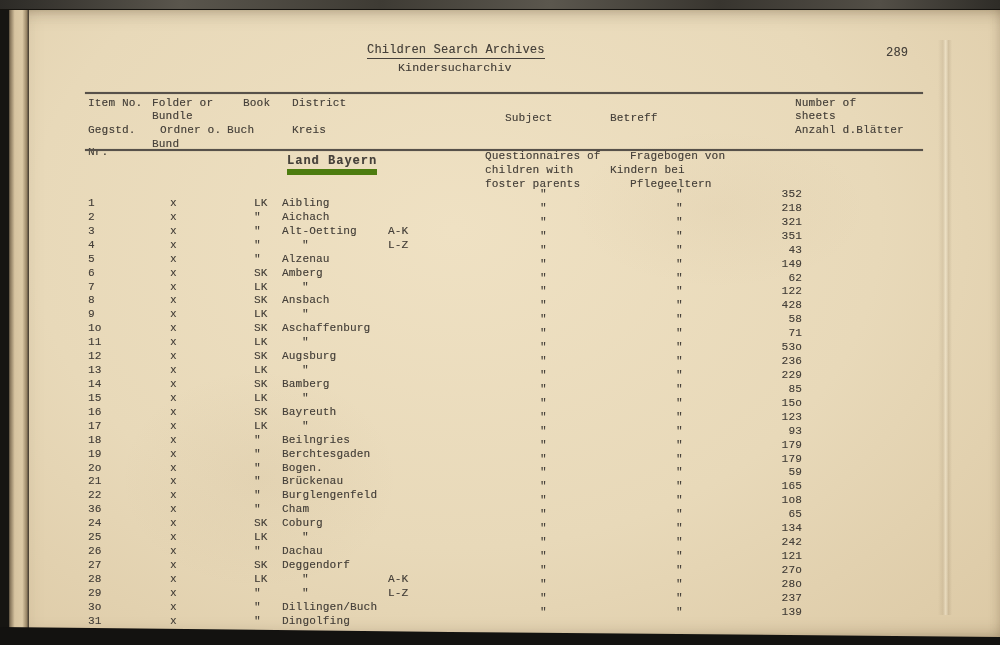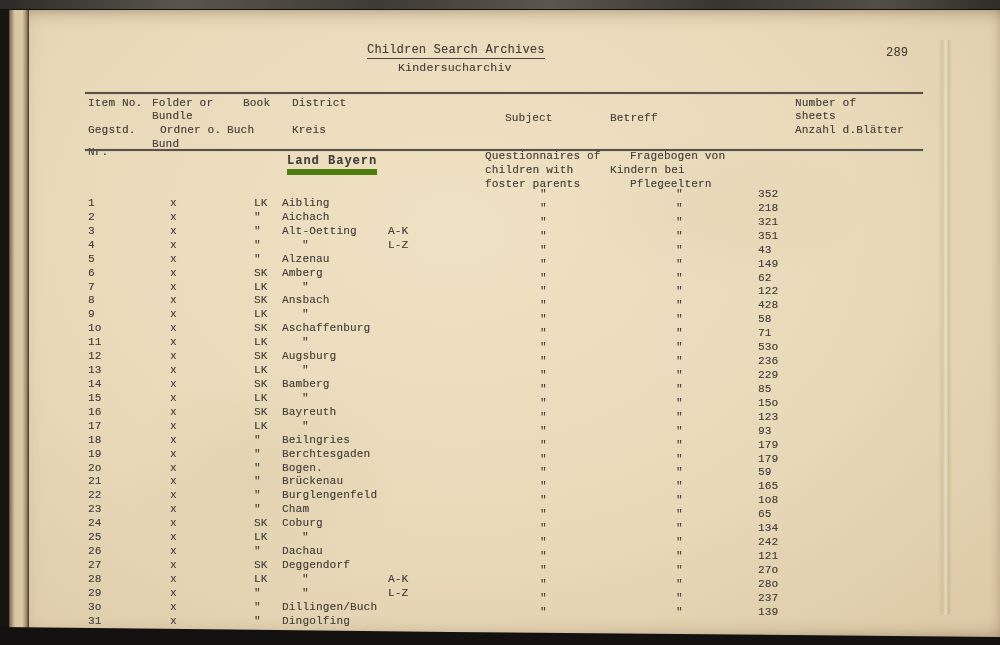--- a/index.html
+++ b/index.html
@@ -56,21 +56,21 @@
   .c{position:absolute;top:0;font-size:11px;line-height:13px;letter-spacing:.2px;white-space:pre;
      text-shadow:.3px .3px .4px rgba(60,52,40,.35);}
   .c.no{left:88px;}
   .c.folder{left:170px;}
   .c.prefix{left:254px;}
   .c.name{left:282px;}
   .c.name.name-ditto{left:302px;}
   .c.suffix{left:388px;}
   .c.subj{left:540px;top:-9px;}
   .c.betr{left:676px;top:-9px;}
-  .c.sheets{left:758px;top:-9px;width:44px;}
+  .c.sheets{left:758px;top:-9px;width:44px;text-align:right;}
 </style>
 </head>
 <body>
 
 <div class="scan">
 
   <div class="top-bar"></div>
   <div class="left-black"></div>
 
   <div class="page">
@@ -349,21 +349,21 @@
     <span class="c folder">x</span>
     <span class="c prefix">"</span>
     <span class="c name">Burglengenfeld</span>
     <span class="c suffix"></span>
     <span class="c subj">"</span>
     <span class="c betr">"</span>
     <span class="c sheets">165</span>
   </div>
 
   <div class="row">
-    <span class="c no">23</span>
+    <span class="c no">36</span>
     <span class="c folder">x</span>
     <span class="c prefix">"</span>
     <span class="c name">Cham</span>
     <span class="c suffix"></span>
     <span class="c subj">"</span>
     <span class="c betr">"</span>
     <span class="c sheets">1o8</span>
   </div>
 
   <div class="row">

